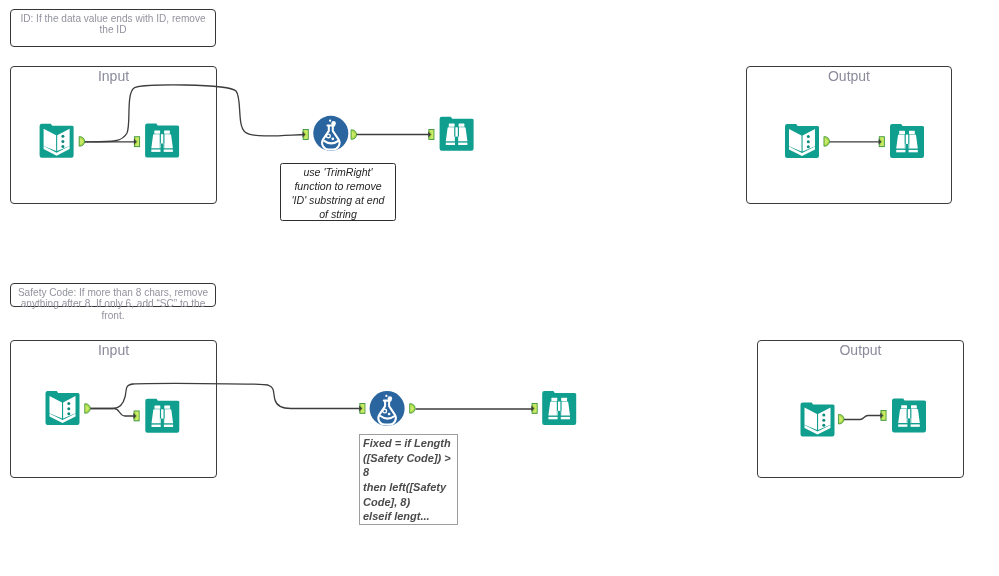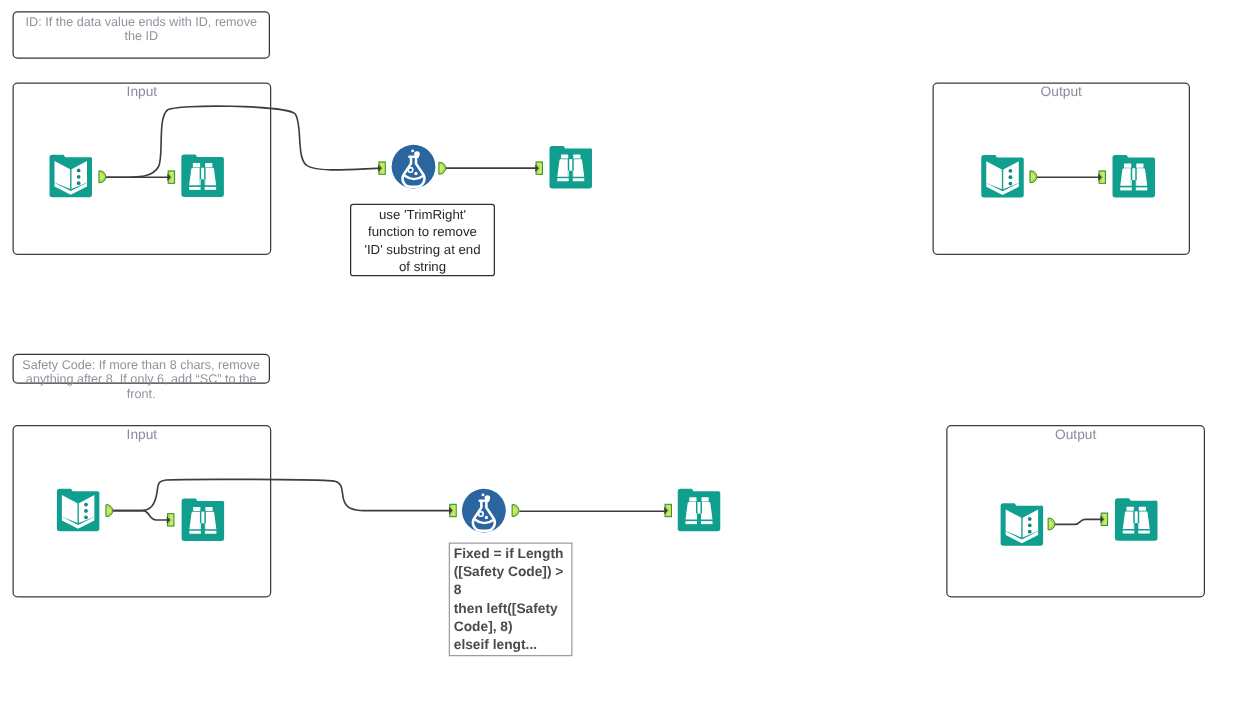--- a/index.html
+++ b/index.html
@@ -4,29 +4,29 @@
 <title>Alteryx Workflow</title>
 <style>
   html,body{margin:0;padding:0;}
   body{width:999px;height:576px;background:#ffffff;
        font-family:"Liberation Sans",sans-serif;overflow:hidden;position:relative;}
   #canvas{position:absolute;left:0;top:0;width:999px;height:576px;background:#ffffff;}
 
   .container-box{position:absolute;border:1.2px solid #3c3c3c;border-radius:4px;
       background:transparent;box-sizing:border-box;}
   .container-title{position:absolute;left:0;width:100%;text-align:center;
-      font-size:11px;color:#8b8b9c;}
+      font-size:14px;color:#8b8b9c;}
 
   .comment-box{position:absolute;border:1.5px solid #353535;border-radius:4px;
       background:#ffffff;box-sizing:border-box;padding-left:12px;}
   .comment-text{position:absolute;left:3px;right:3px;top:2.5px;
       font-size:10.1px;color:#93939f;text-align:center;line-height:11.5px;}
 
   .anno{position:absolute;border:1.4px solid #2e2e2e;border-radius:2.5px;background:#ffffff;
-      box-sizing:border-box;overflow:hidden;}
+      box-sizing:border-box;overflow:hidden;font-style:italic;}
   .anno.grey{border:1px solid #9d9d9d;border-radius:0;}
   .anno-a{font-size:10.6px;color:#262626;text-align:center;line-height:1.33;
       padding:1px 2px 0;white-space:pre-line;}
   .anno-b{font-size:11px;color:#4b4b4b;font-weight:bold;text-align:left;
       line-height:1.33;padding:1px 3px 0;white-space:pre-line;}
 
   svg.layer{position:absolute;left:0;top:0;width:999px;height:576px;overflow:visible;
       pointer-events:none;}
 </style>
 </head>

